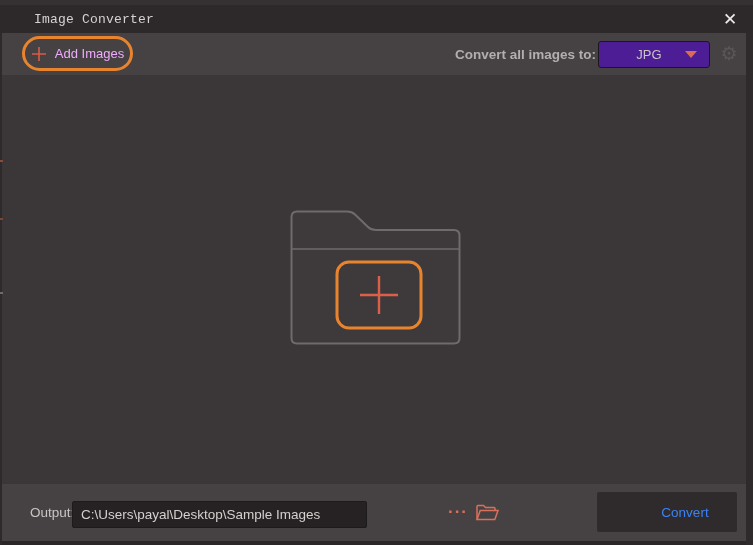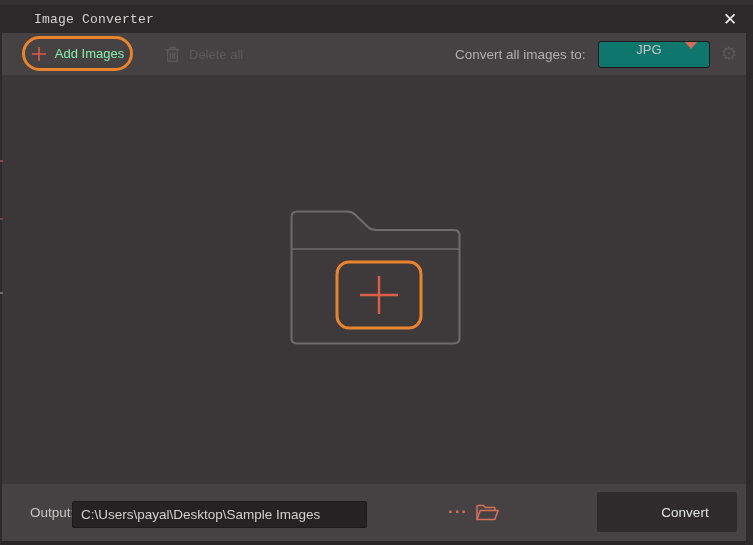--- a/index.html
+++ b/index.html
@@ -32,35 +32,35 @@
     background: transparent; border: none;
   }
 
   
   .toolbar { position: absolute; left: 0; top: 33px; width: 753px; height: 42px; background: #464243; }
   .add-images-btn {
     position: absolute; left: 22px; top: 3px; height: 35px; width: 111px;
     display: flex; align-items: center; justify-content: center; gap: 8px;
     border: 3px solid #e8842e; border-radius: 18px; background: transparent; cursor: pointer;
   }
-  .add-images-btn .label { font-size: 13px; color: #86efac; }
+  .add-images-btn .label { font-size: 13px; color: #f0abfc; }
   .delete-all-btn {
     position: absolute; left: 165px; top: 8px; height: 26px;
     display: flex; align-items: center; gap: 9px;
     background: transparent; border: none;
   }
   .delete-all-btn .label { font-size: 13px; color: #5d5859; }
   .convert-to-label {
     position: absolute; left: 455px; top: 0; height: 42px; display: flex; align-items: center;
-    font-size: 13.5px; color: #b3afaf;
+    font-size: 13.5px; color: #b3afaf; font-weight: bold;
   }
   .format-select {
     position: absolute; left: 598px; top: 8px; width: 112px; height: 27px;
-    background: #0f766e; border: 1px solid #1b1819; border-radius: 3px;
-    display: flex; align-items: flex-start; cursor: pointer;
+    background: #4c1d95; border: 1px solid #1b1819; border-radius: 3px;
+    display: flex; align-items: center; cursor: pointer;
   }
   .format-select .value { flex: 1; text-align: center; font-size: 13px; color: #c9c5c5; padding-left: 14px; }
   .caret-down {
     width: 0; height: 0; margin-right: 12px;
     border-left: 6px solid transparent; border-right: 6px solid transparent;
     border-top: 7px solid #d96c56;
   }
   .gear-btn {
     position: absolute; left: 716px; top: 4px; width: 26px; height: 34px;
     background: transparent; border: none;
@@ -88,21 +88,21 @@
     background: transparent; border: none; cursor: pointer;
     color: #d9705c; font-size: 17px; font-weight: bold; letter-spacing: 1px; line-height: 30px;
   }
   .open-folder-btn {
     position: absolute; left: 474px; top: 19px; width: 26px; height: 22px;
     background: transparent; border: none; cursor: pointer; padding: 0;
   }
   .convert-btn {
     position: absolute; left: 597px; top: 8px; width: 140px; height: 40px;
     background: #2f2b2c; border: none; border-radius: 2px;
-    color: #e5e5e5; font-size: 13.5px; cursor: default; padding-left: 36px;
+    color: #3b82f6; font-size: 13.5px; cursor: default; padding-left: 36px;
   }
 </style>
 </head>
 <body>
 
 <div class="window">
 
   <div class="titlebar">
     <span class="title-text">Image Converter</span>
     <button class="close-btn">
@@ -113,33 +113,20 @@
   <div class="toolbar">
     <button class="add-images-btn">
       <span style="display:inline-flex;">
         <svg width="16" height="16" viewBox="0 0 16 16">
           <path d="M1 8 H15 M8 1 V15" stroke="#d95b45" stroke-width="1.6" fill="none"></path>
         </svg>
       </span>
       <span class="label">Add Images</span>
     </button>
 
-    <button class="delete-all-btn">
-      <span style="display:inline-flex;">
-        <svg width="15" height="17" viewBox="0 0 15 17">
-          <g stroke="#5d5859" stroke-width="1.3" fill="none">
-            <path d="M1 3.5 H14"></path>
-            <path d="M5 3.2 V1.5 H10 V3.2"></path>
-            <rect x="2.7" y="3.5" width="9.6" height="12" rx="1"></rect>
-            <path d="M5.4 6.5 V13 M7.5 6.5 V13 M9.6 6.5 V13"></path>
-          </g>
-        </svg>
-      </span>
-      <span class="label">Delete all</span>
-    </button>
 
     <span class="convert-to-label">Convert all images to:</span>
 
     <div class="format-select">
       <span class="value">JPG</span>
       <span class="caret-down"></span>
     </div>
 
     <button class="gear-btn">
       <span>⚙</span>

